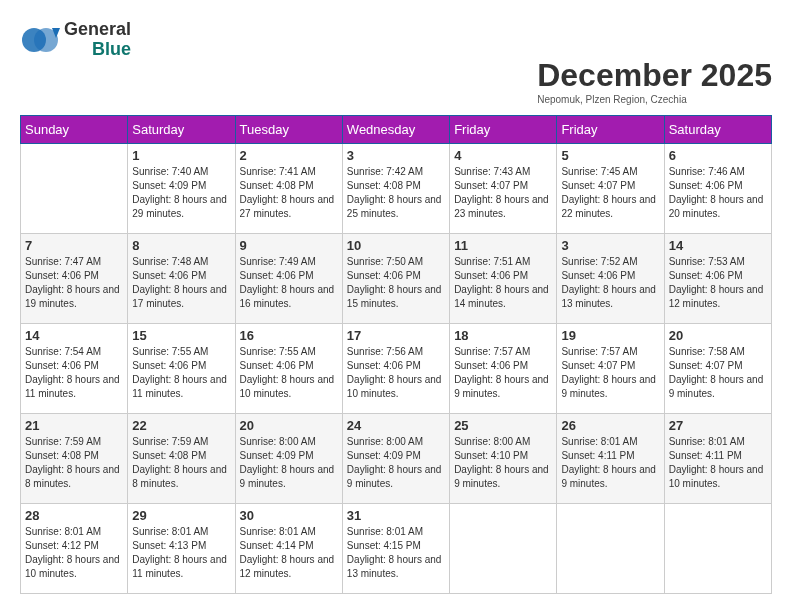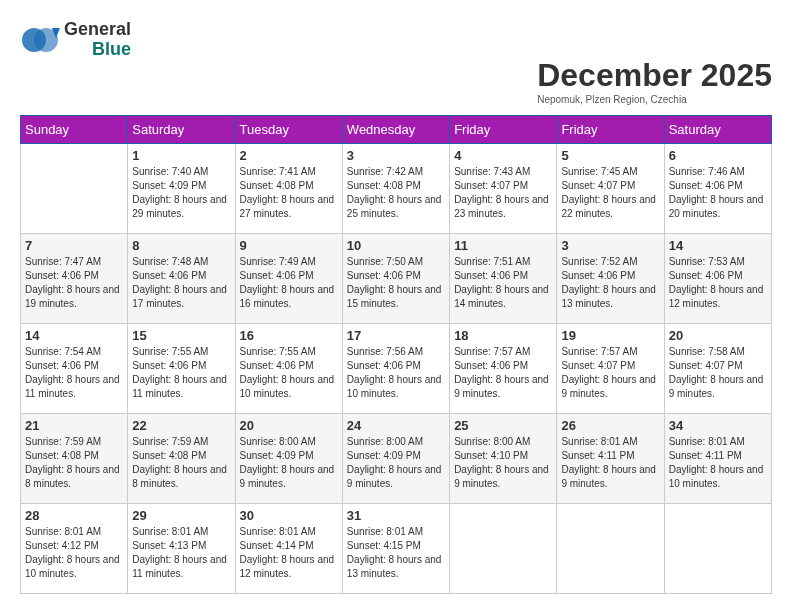--- a/index.html
+++ b/index.html
@@ -233,21 +233,21 @@
         </td>
         <td>
           <div class="day-num">25</div>
           <div class="day-info">Sunrise: 8:00 AM<br>Sunset: 4:10 PM<br>Daylight: 8 hours and 9 minutes.</div>
         </td>
         <td>
           <div class="day-num">26</div>
           <div class="day-info">Sunrise: 8:01 AM<br>Sunset: 4:11 PM<br>Daylight: 8 hours and 9 minutes.</div>
         </td>
         <td>
-          <div class="day-num">34</div>
+          <div class="day-num">27</div>
           <div class="day-info">Sunrise: 8:01 AM<br>Sunset: 4:11 PM<br>Daylight: 8 hours and 10 minutes.</div>
         </td>
       </tr>
       <tr>
         <td>
           <div class="day-num">28</div>
           <div class="day-info">Sunrise: 8:01 AM<br>Sunset: 4:12 PM<br>Daylight: 8 hours and 10 minutes.</div>
         </td>
         <td>
           <div class="day-num">29</div>

